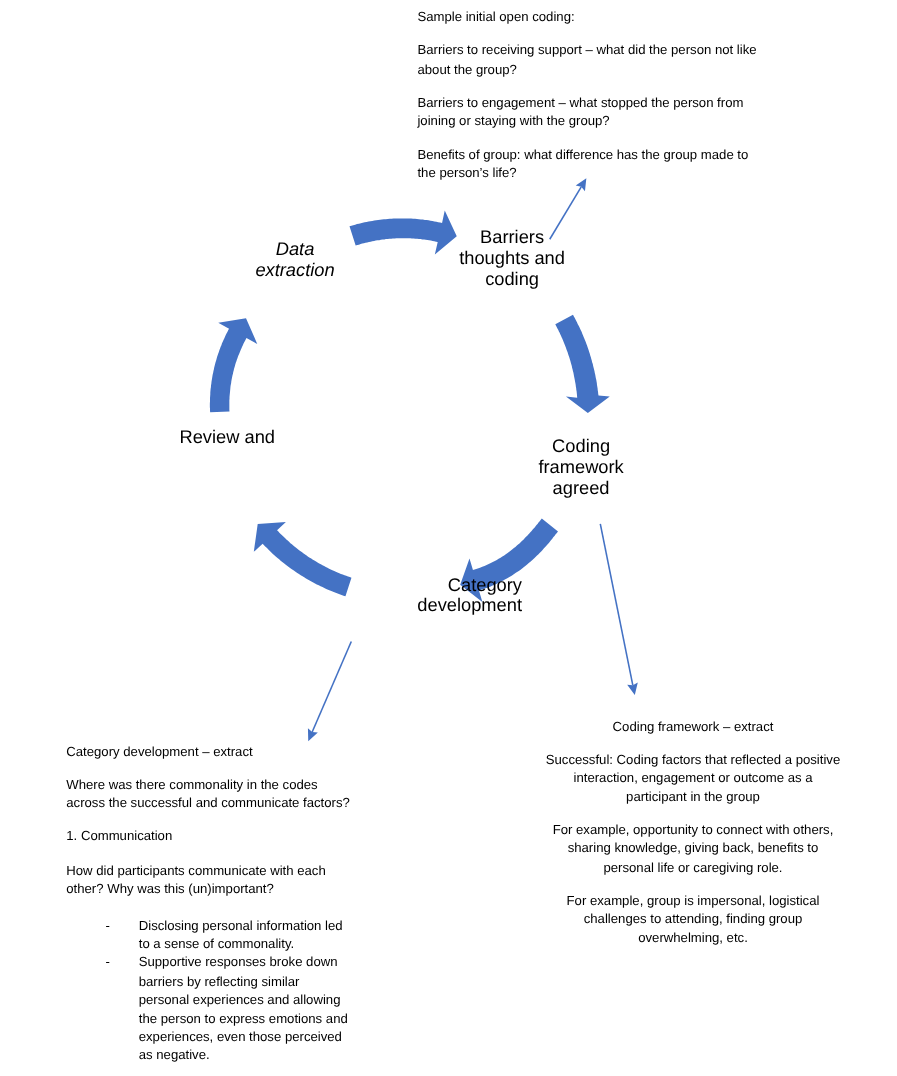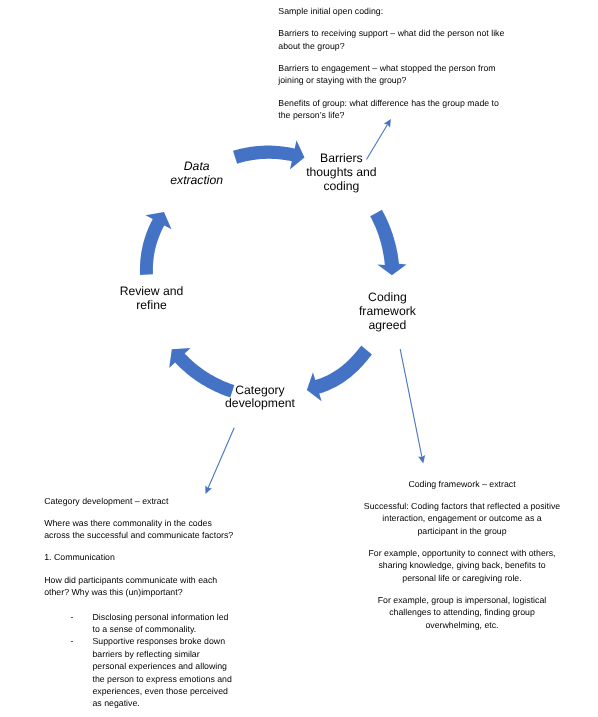--- a/index.html
+++ b/index.html
@@ -42,27 +42,26 @@
   <div class="node" style="left:271.4px;top:152.4px;width:140px;">
       <div>Barriers</div>
       <div>thoughts and</div>
       <div>coding</div>
     </div>
   <div class="node" style="left:317.4px;top:291.1px;width:140px;">
       <div>Coding</div>
       <div>framework</div>
       <div>agreed</div>
     </div>
-  <div class="node" style="left:190px;top:383.6px;width:140px;">
+  <div class="node" style="left:208px;top:383.6px;width:140px;text-align:right;">
       <div>Category</div>
       <div>development</div>
     </div>
   <div class="node" style="left:81.5px;top:285px;width:140px;">
       <div>Review and</div>
-      <div>refine</div>
     </div>
   <div class="txtblk" style="left:278.3px;top:5.2px;width:230.0px;">
     <p>Sample initial open coding:</p>
     <p>Barriers to receiving support – what did the person not like about the group?</p>
     <p>Barriers to engagement – what stopped the person from joining or staying with the group?</p>
     <p>Benefits of group: what difference has the group made to the person’s life?</p>
   </div>
   <div class="txtblk" style="left:44.2px;top:494.5px;width:191.0px;">
     <p>Category development – extract</p>
     <p>Where was there commonality in the codes across the successful and communicate factors?</p>

